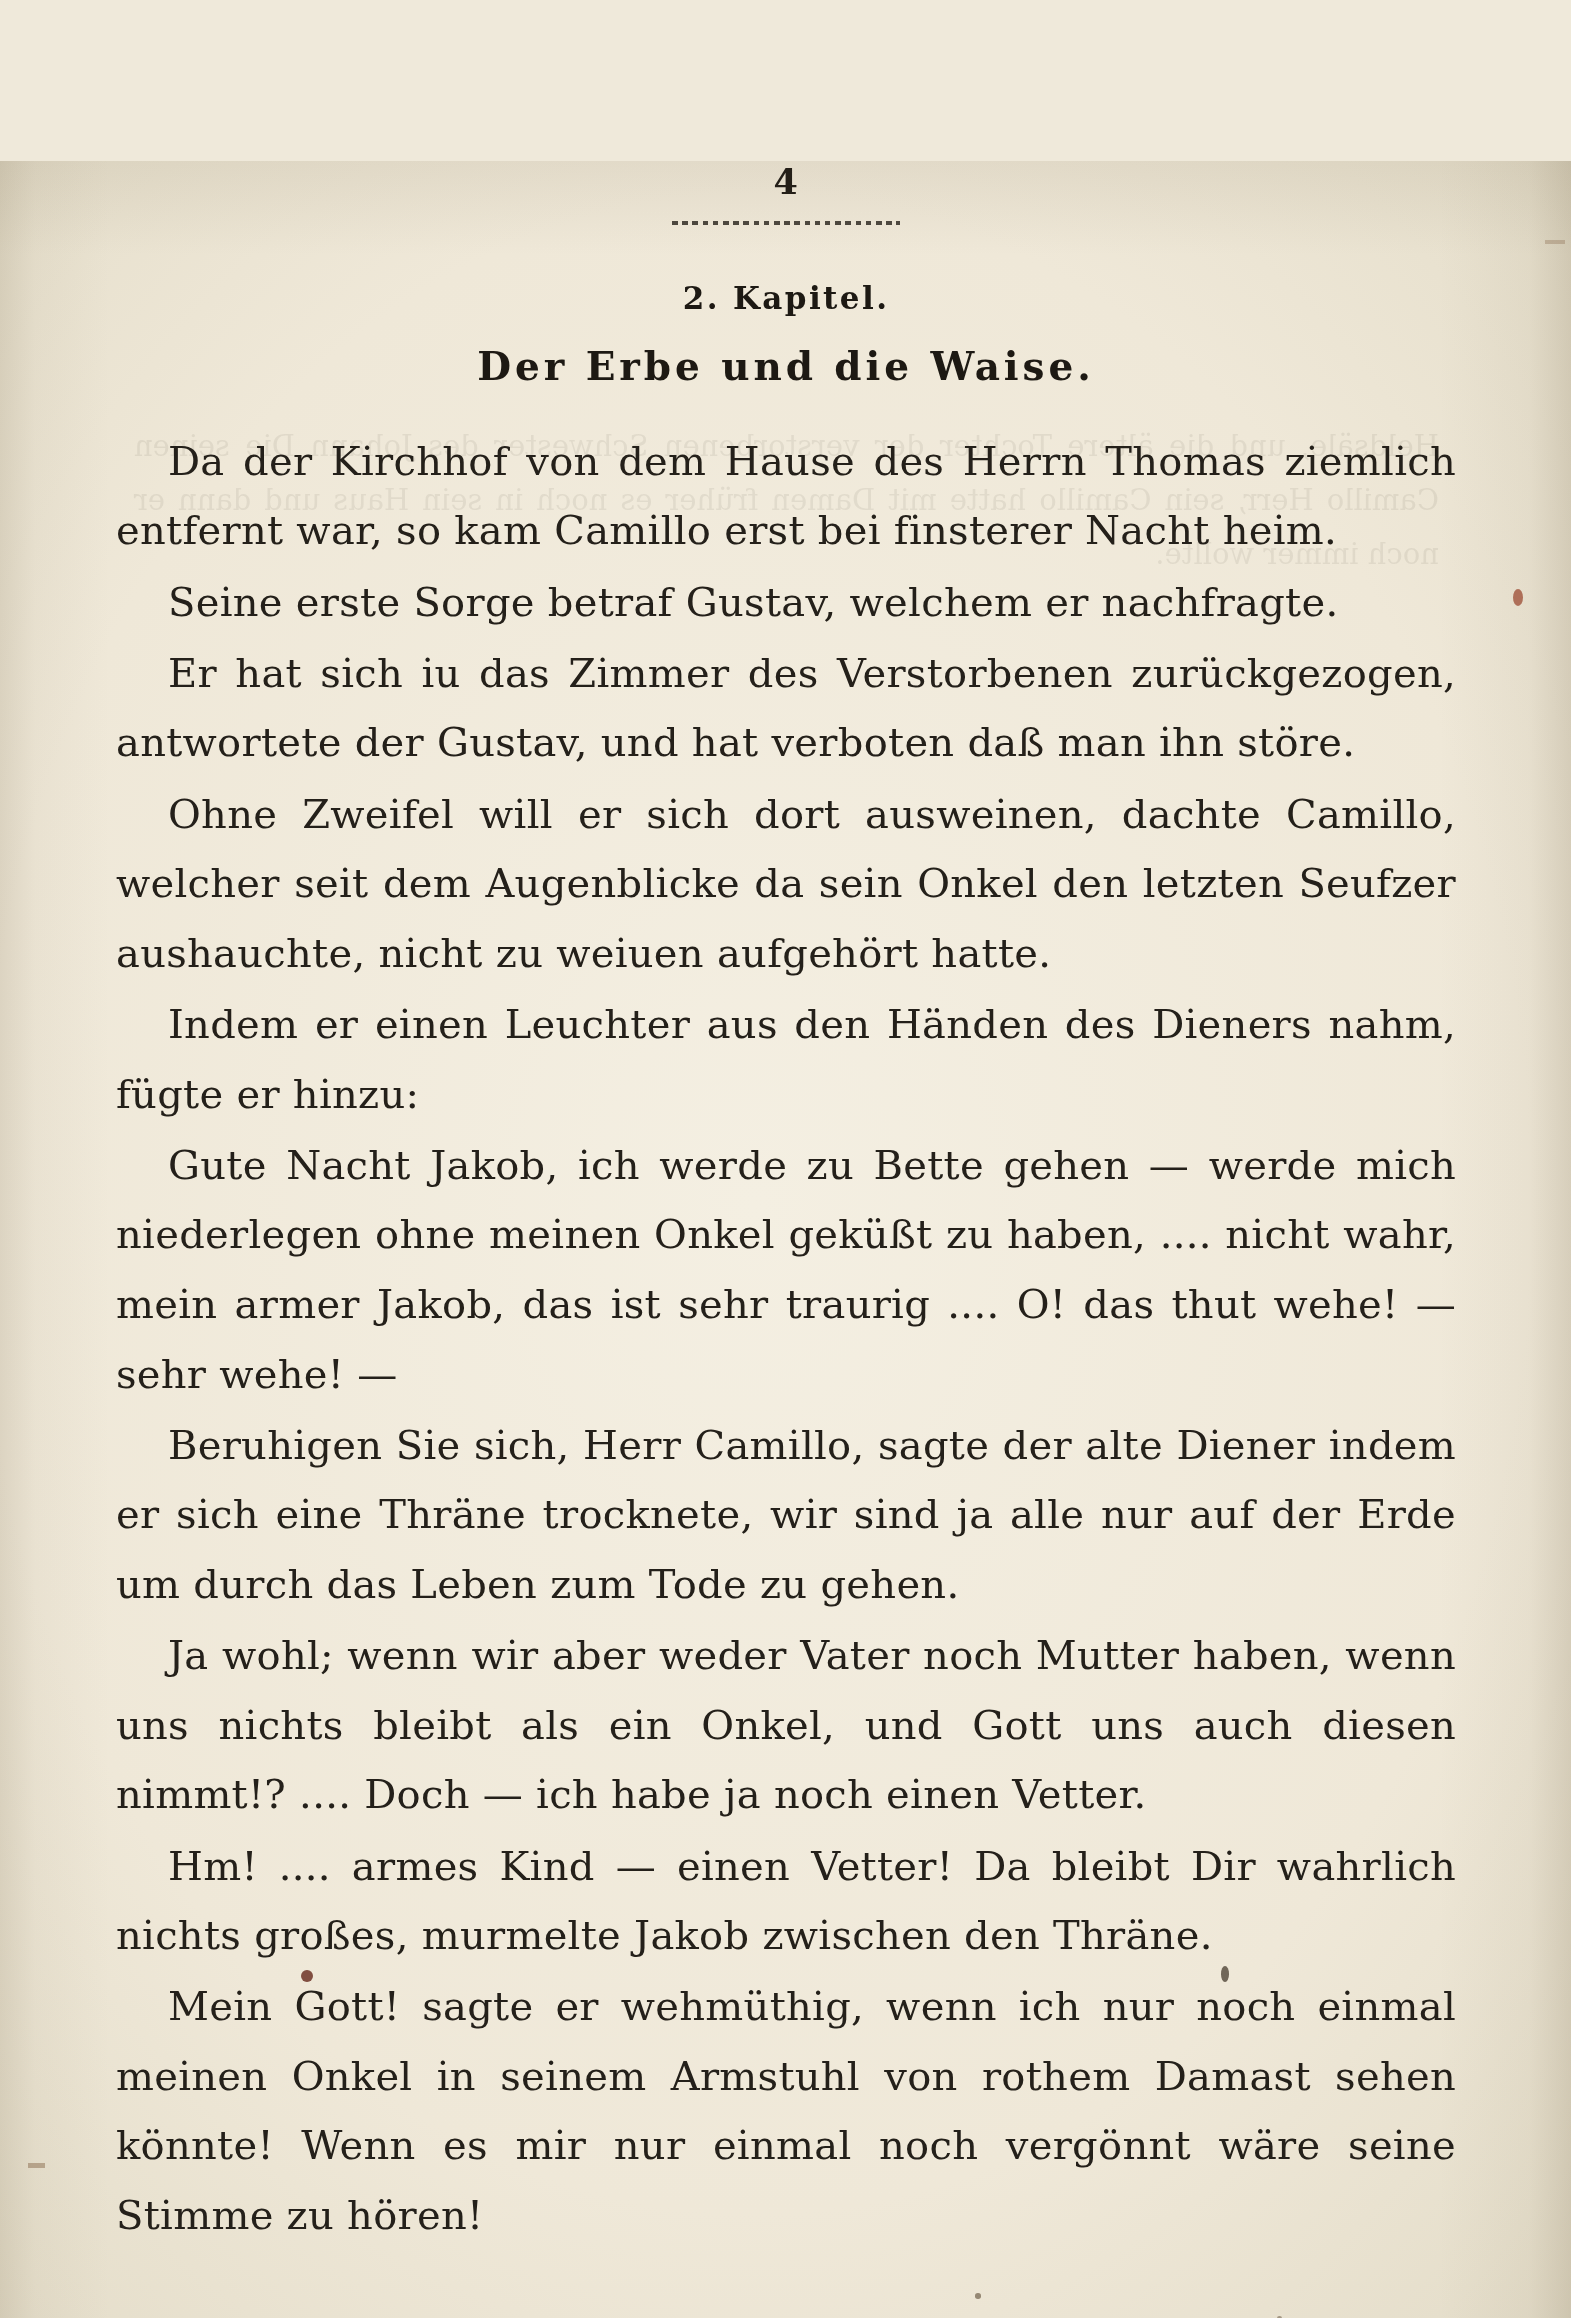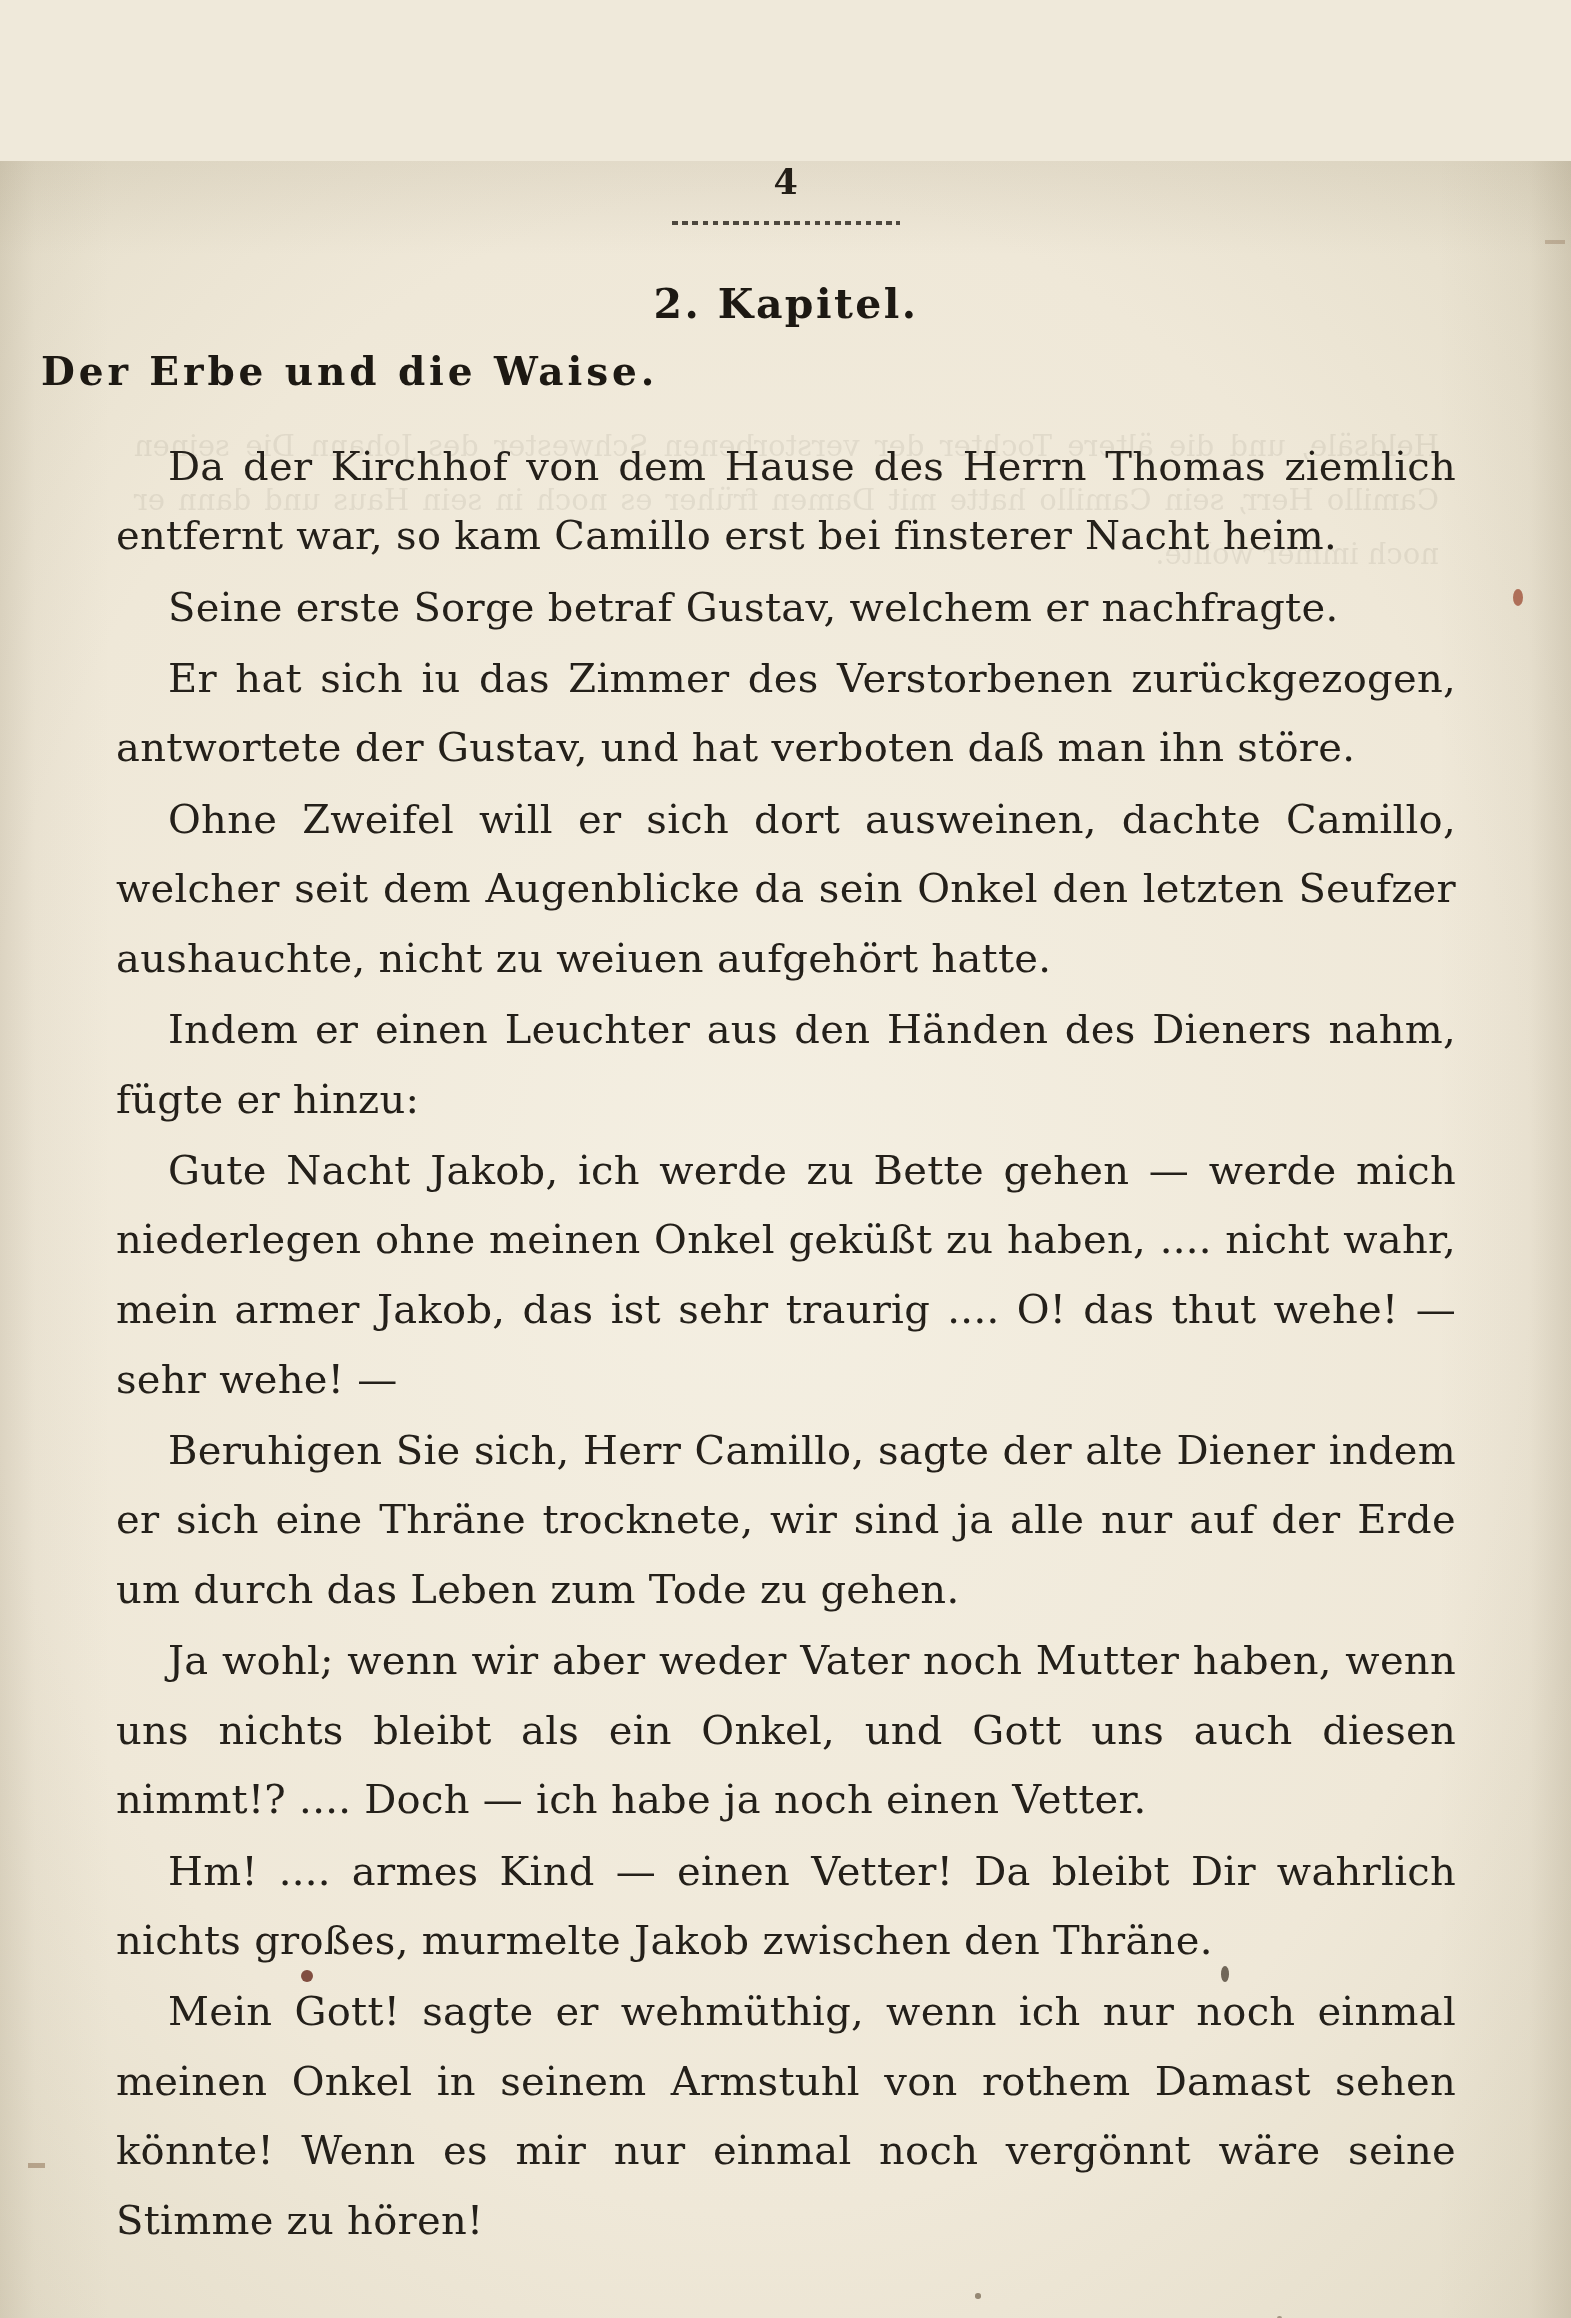--- a/index.html
+++ b/index.html
@@ -79,34 +79,34 @@
     background-image: repeating-linear-gradient(
       to right,
       #2a251d 0px, #2a251d 5.5px,
       rgba(0,0,0,0) 5.5px, rgba(0,0,0,0) 10.2px
     );
     opacity: 0.82;
   }
 
   .chapter-number {
     text-align: center;
-    font-size: 41px;
+    font-size: 31px;
     font-weight: bold;
     color: #1d1913;
     margin-top: 55px;
     letter-spacing: 2.4px;
   }
 
   .chapter-title {
+    text-align: center;
     font-size: 39px;
     font-weight: bold;
     color: #1d1913;
-    margin-top: 20px;
+    margin-top: 27px;
     letter-spacing: 3.9px;
-    padding-left: 41px;
   }
 
   .body-text {
     margin: 38px 116px 0 116px;
     font-size: 40px;
     line-height: 1.74;
     color: #24201a;
     text-align: justify;
     text-justify: inter-word;
     letter-spacing: 0.3px;

